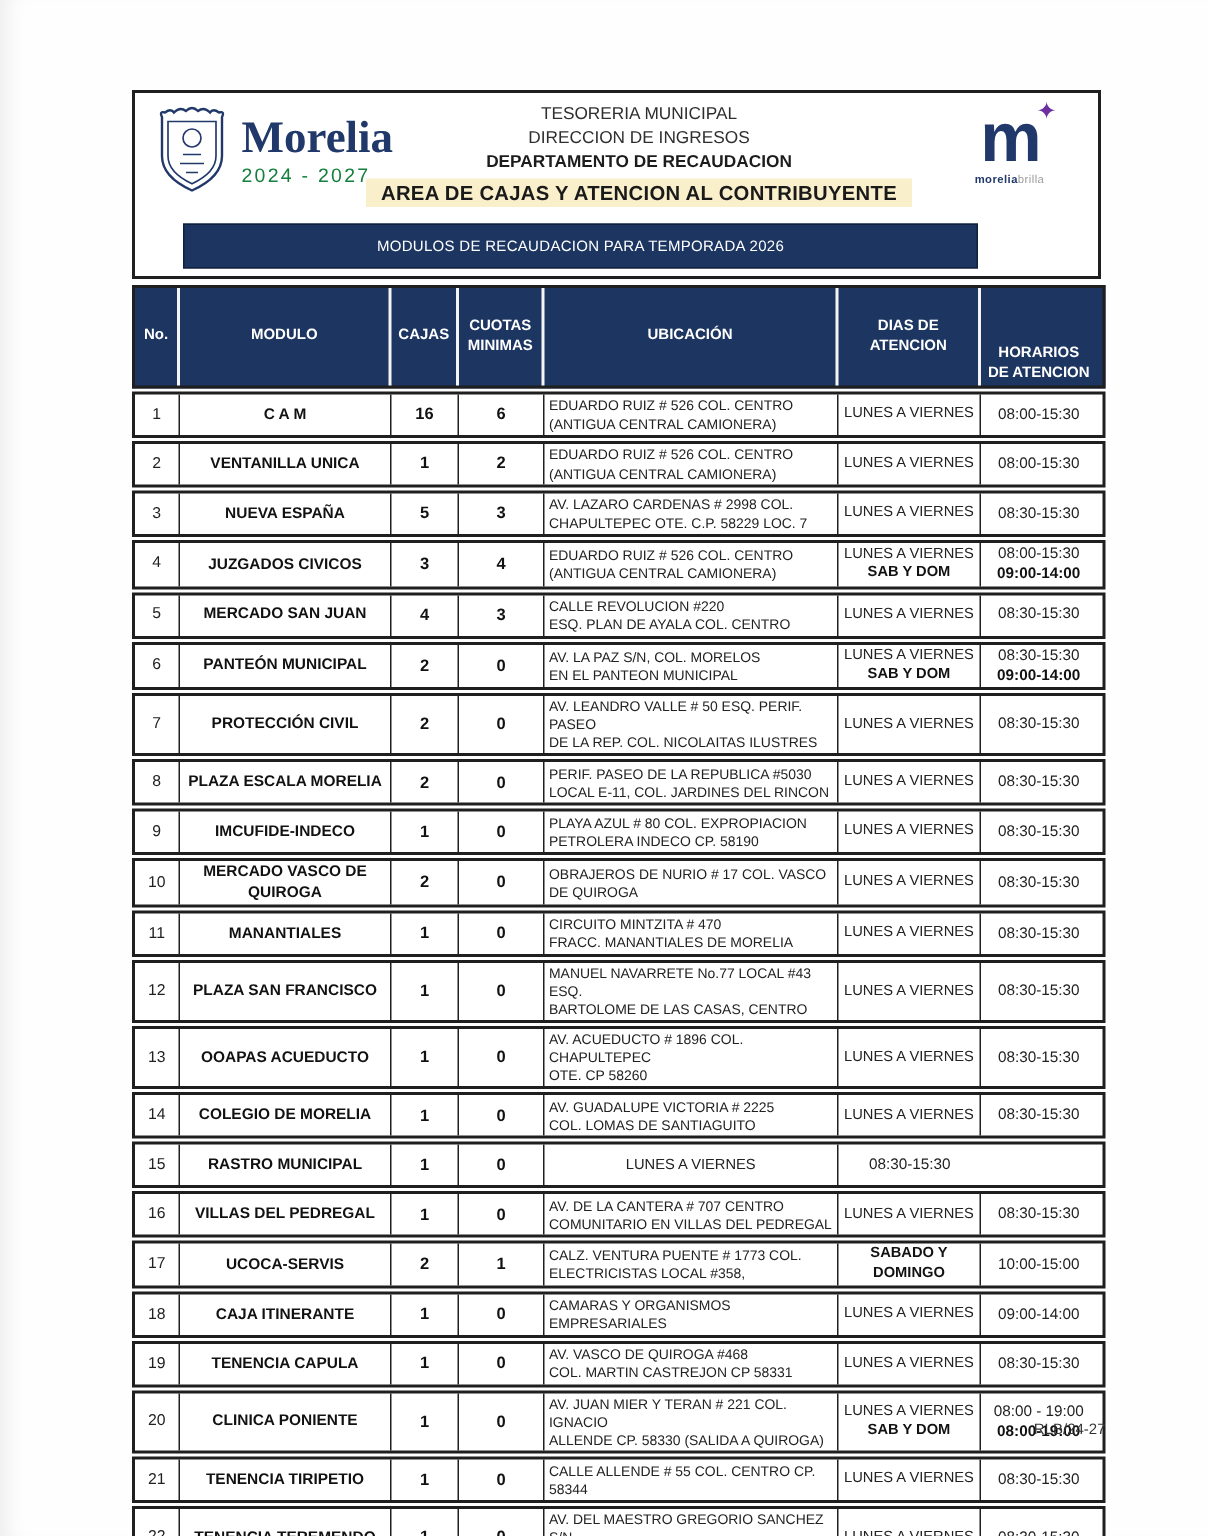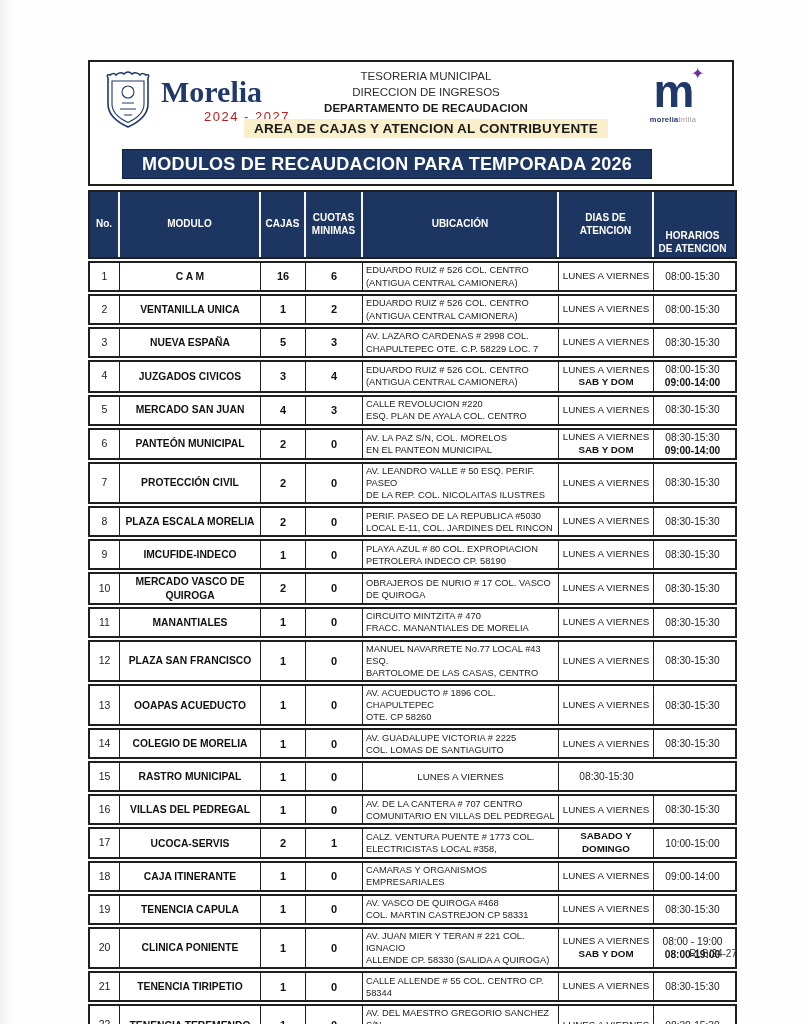--- a/index.html
+++ b/index.html
@@ -8,36 +8,36 @@
   .page { position: relative; width: 806px; height: 1024px; background: #fefefe; overflow: hidden;
           box-shadow: inset 14px 0 14px -10px rgba(0,0,0,0.08); }
 
   
   .header-box { position: absolute; left: 88px; top: 60px; width: 646px; height: 126px;
                 border: 2px solid #1f1f1f; background: #fff; }
   .logo-left { position: absolute; left: 12px; top: 8px; display: flex; align-items: center; gap: 7px; }
   .shield { width: 52px; height: 60px; }
   .city-name { font-family: "Liberation Serif", serif; font-weight: bold; color: #20386a;
                font-size: 30px; line-height: 1; }
-  .city-term { font-size: 13px; letter-spacing: 1.5px; color: #b91c1c; margin-top: 2px; margin-left: 43px; }
+  .city-term { font-size: 13px; letter-spacing: 1.5px; color: #15803d; margin-top: 2px; }
   .center-lines { position: absolute; left: 150px; right: 120px; top: 7px; text-align: center; }
   .hl1 { font-size: 11.5px; color: #2e2e2e; line-height: 1.35; }
   .hl3 { font-size: 11.5px; color: #1c1c1c; font-weight: bold; line-height: 1.4; }
   .hl-highlight { display: inline-block; margin-top: 3px; background: #faefcb; color: #1a1a1a;
                   font-weight: bold; font-size: 13.5px; padding: 2px 10px; letter-spacing: 0.2px; }
   .m-logo { position: absolute; right: 16px; top: 8px; width: 86px; text-align: center; }
   .m-letter-wrap { position: relative; display: inline-block; }
   .m-letter { font-weight: bold; font-size: 46px; line-height: 0.95; color: #20386a; letter-spacing: -2px; }
   .m-star { position: absolute; right: -12px; top: -6px; color: #6b2fa0; font-size: 16px; }
   .m-brand { font-size: 7.5px; margin-top: 1px; letter-spacing: 0.3px; }
   .m-brand .bb { color: #20386a; font-weight: bold; }
   .m-brand .bl { color: #9a9a9a; }
   .title-bar { position: absolute; left: 32px; top: 87px; width: 530px; height: 30px;
-               background: #1c3561; border: 1px solid #10203d; color: #ffffff; font-weight: bold;
-               font-size: 18px; display: flex; align-items: center; justify-content: center;
+               background: #1c3561; border: 1px solid #10203d; color: #ffffff; font-weight: normal;
+               font-size: 10px; display: flex; align-items: center; justify-content: center;
                letter-spacing: 0.2px; }
 
   
   .tbl { position: absolute; left: 88px; top: 190px; width: 649px; border-radius: 13px; }
   .thead, .row, .totals { display: grid; grid-template-columns: 30px 141px 45px 57px 196px 95px 77px; }
   .thead { background: #1c3561; border: 2px solid #1f1f1f; min-height: 31px; }
   .thead .cell { color: #fff; font-weight: bold; font-size: 10px; text-align: center;
                  display: flex; align-items: center; justify-content: center; padding: 2px 1px;
                  white-space: pre-line; line-height: 1.25; border-right: 2px solid #f5f5f5; }
   .thead .cell:last-child { border-right: none; margin-top: 36px; }

